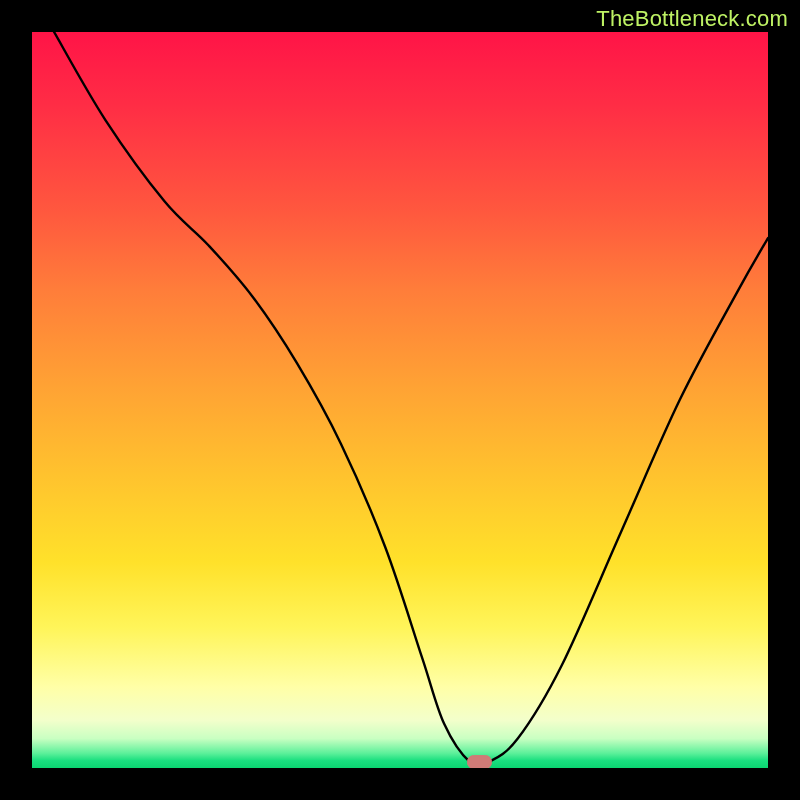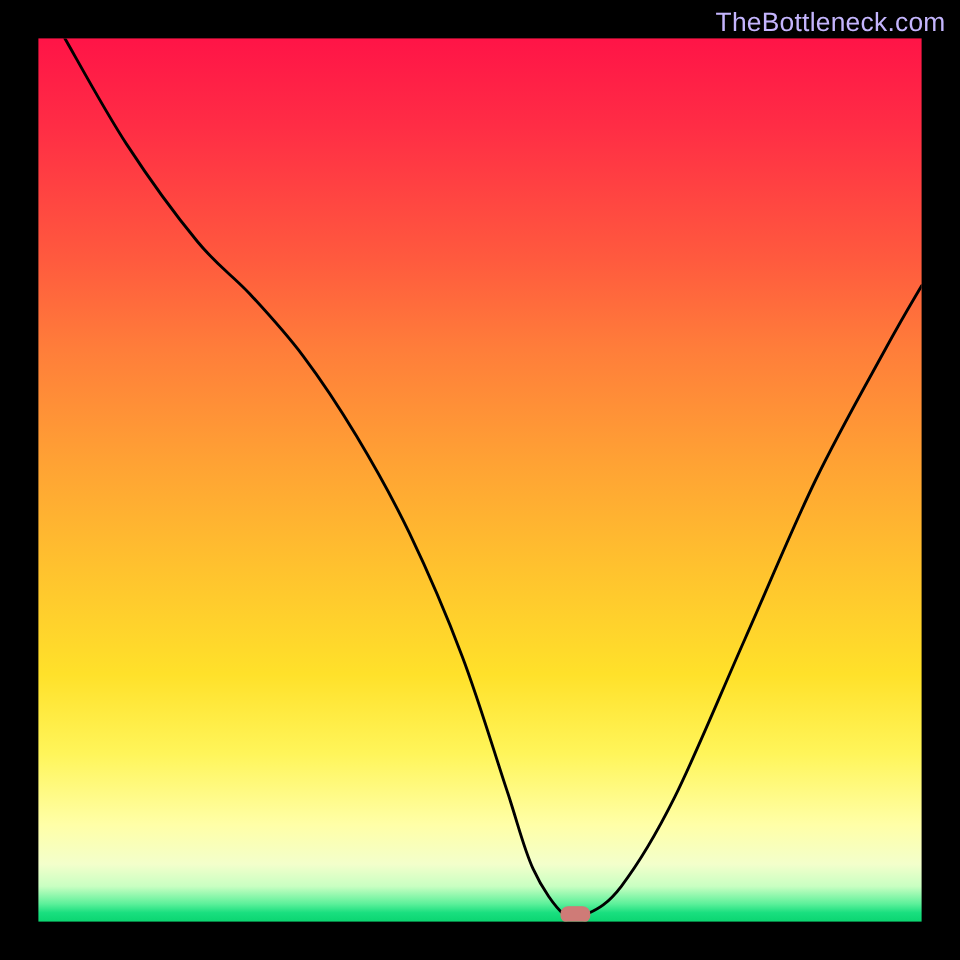--- a/index.html
+++ b/index.html
@@ -39,21 +39,21 @@
       #c9ffc2 96%,
       #5cf09a 98%,
       #19df7f 99%,
       #0bd571 100%
     );
   }
   .watermark {
     position: absolute;
     top: 6px;
     right: 12px;
-    color: #c4b5fd;
+    color: #bef264;
     font-size: 22px;
     font-weight: 500;
     letter-spacing: 0.2px;
     user-select: none;
   }
   svg.overlay {
     position: absolute;
     left: 0;
     top: 0;
     width: 736px;

